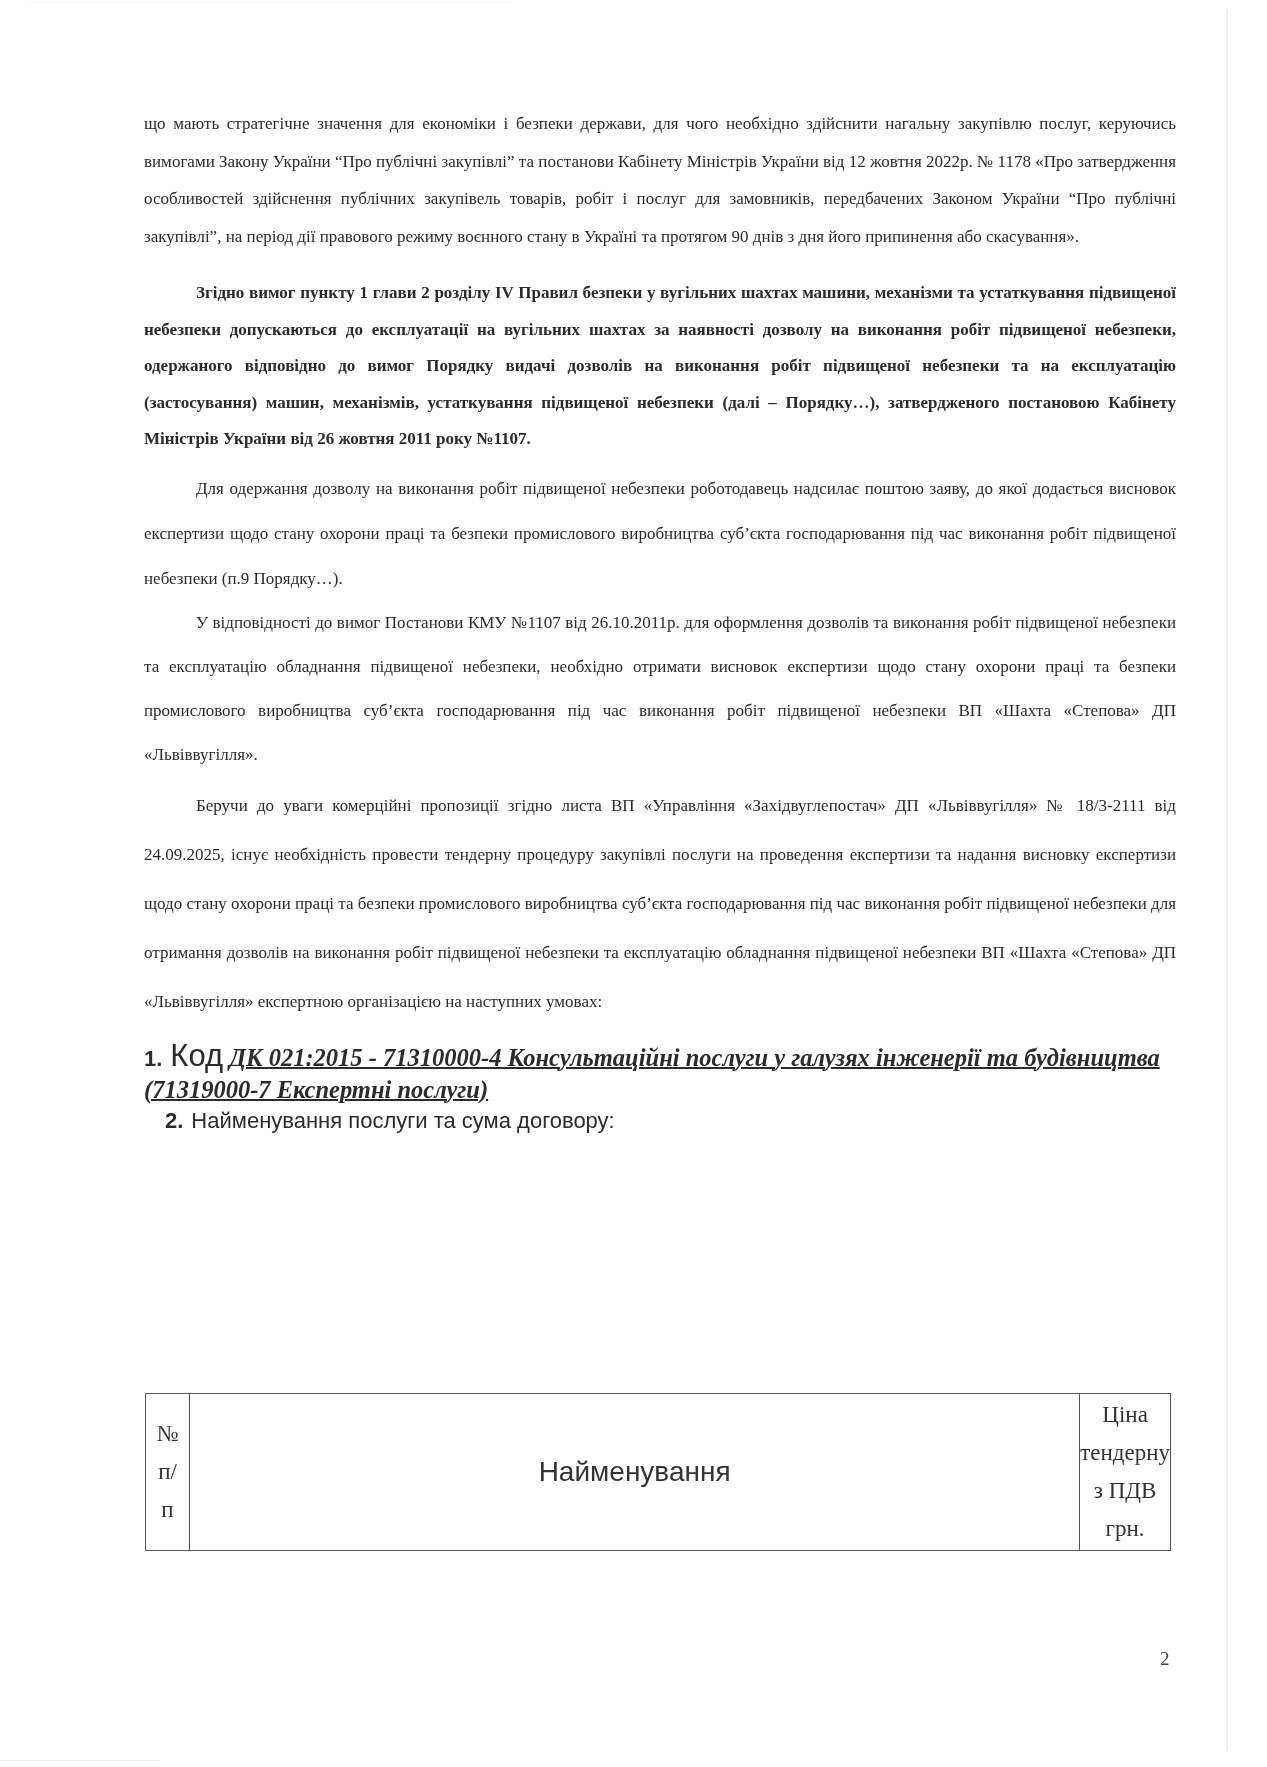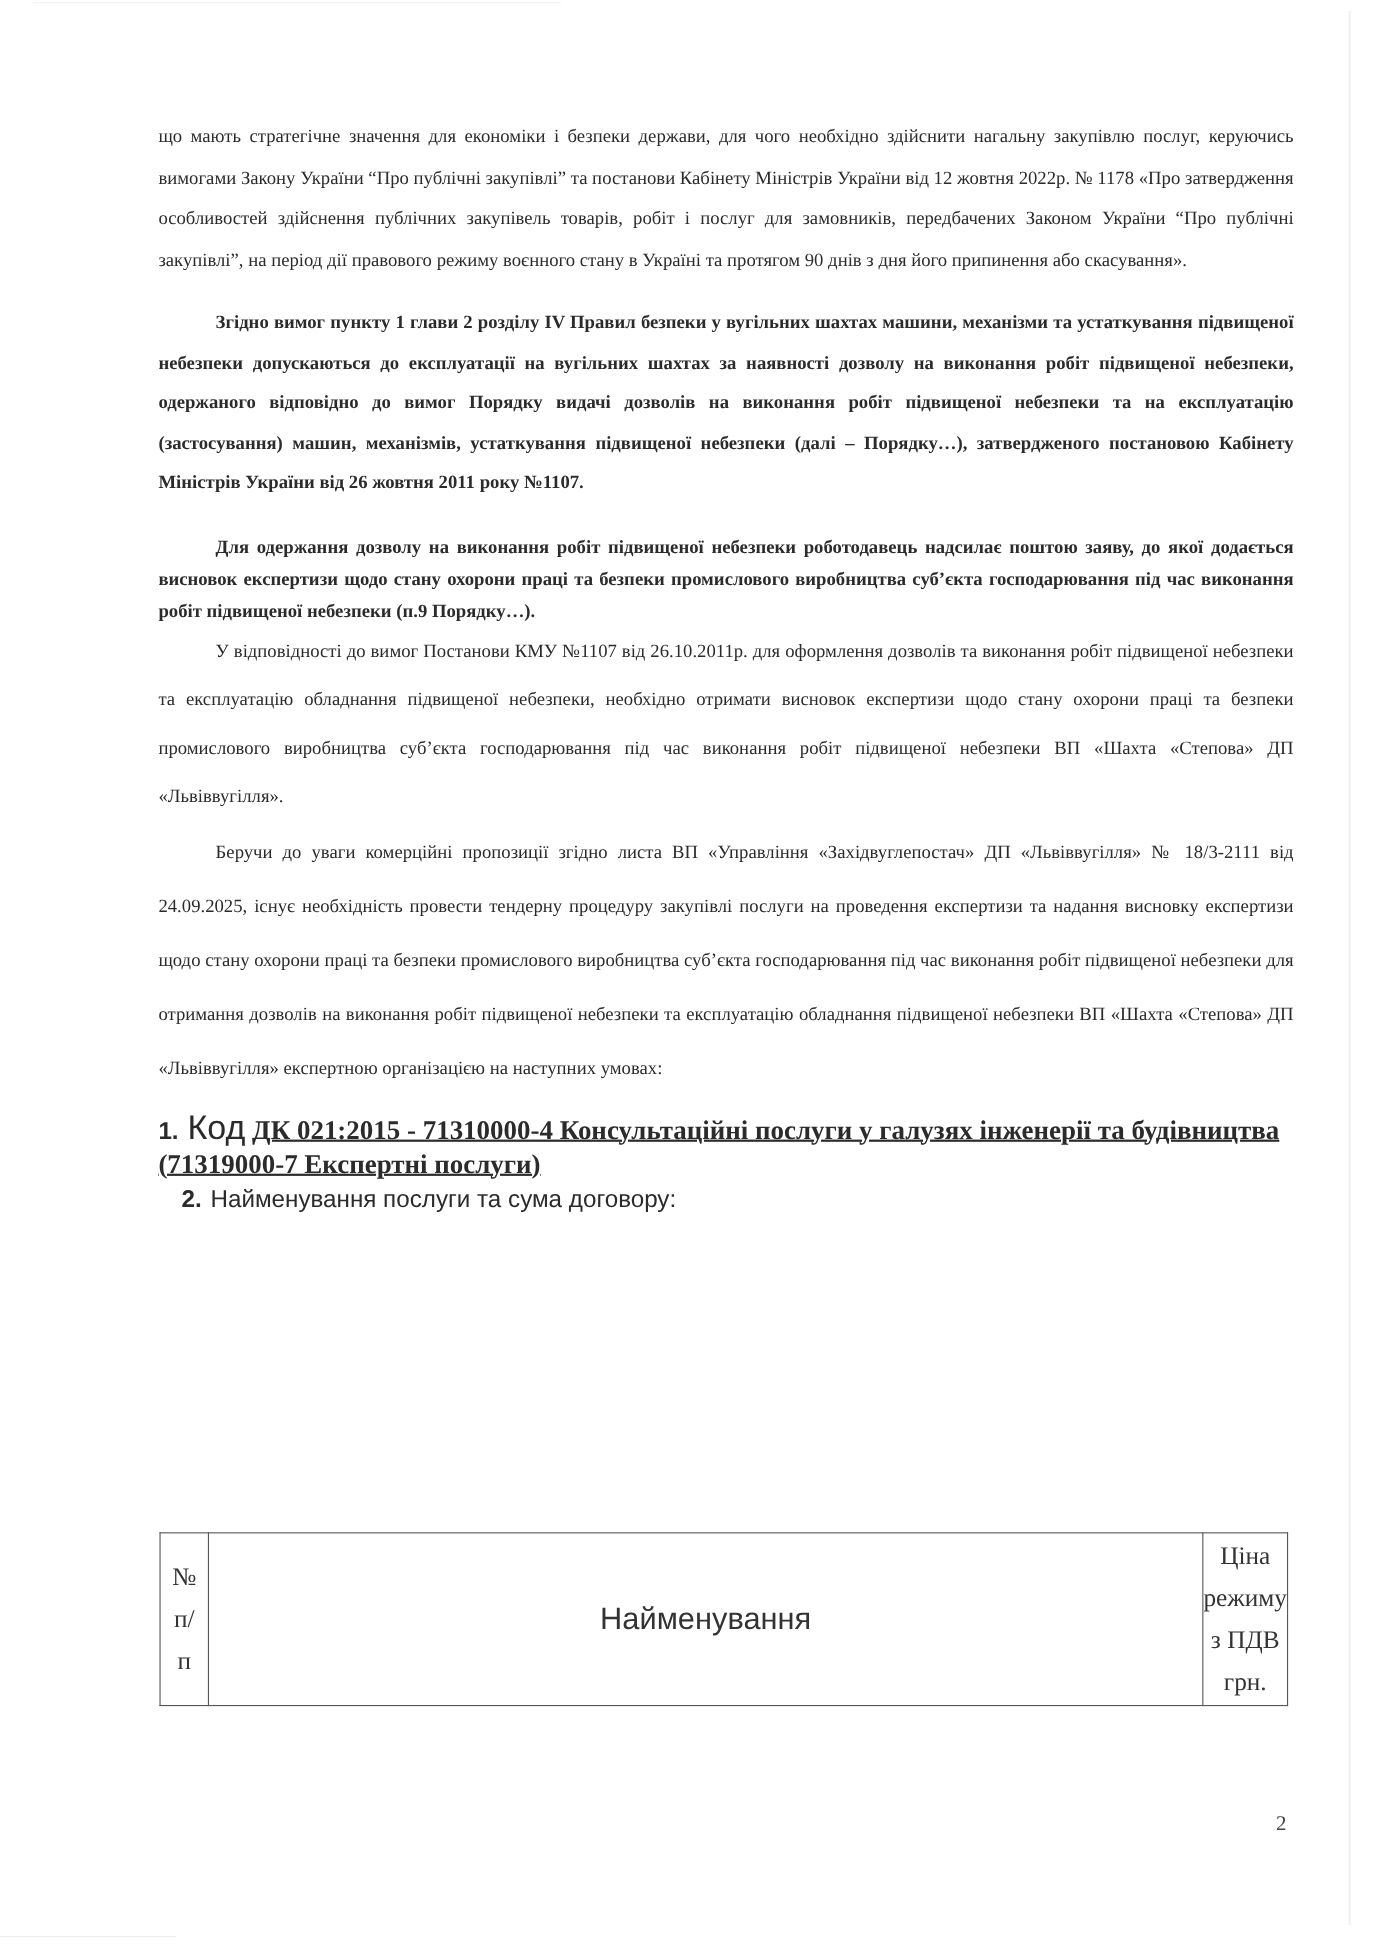--- a/index.html
+++ b/index.html
@@ -7,27 +7,27 @@
          font-family: "Liberation Serif", serif; color: #2b2b2b; }
   .page-edge { position: absolute; top: 10px; left: 1226px; width: 2px; height: 1740px; background: #f1f1ef; }
   .page-edge-top { position: absolute; top: 2px; left: 30px; width: 480px; height: 1px; background: #f3f3f3; }
   .page-edge-bottom { position: absolute; top: 1760px; left: 0; width: 160px; height: 1px; background: #eeeeee; }
   .content { position: absolute; left: 144px; top: 105px; width: 1032px; }
   p { margin: 0; font-size: 17px; line-height: 36.2px; text-align: justify; }
   p.narrow { font-family: "Liberation Sans Narrow", "Liberation Serif", serif; }
   p.indent { text-indent: 52px; }
   .p1 { line-height: 37.5px; }
   .p2 { margin-top: 20px; line-height: 36.5px; font-weight: bold; }
-  .p3 { margin-top: 25px; line-height: 29px; font-weight: bold; }
+  .p3 { margin-top: 8px; line-height: 45px; }
   .p4 { line-height: 44px; }
   .p5 { margin-top: 4px; line-height: 49px; }
   .num-item { font-size: 24.5px; line-height: 31px; margin: 0; }
   .num-item .n { font-family: "Liberation Sans", sans-serif; font-weight: bold; font-size: 22px; margin-right: 8px; }
   .num-item .code-label { font-family: "Liberation Sans", sans-serif; font-size: 31px; }
-  .code-ul { font-weight: bold; text-decoration: underline; text-decoration-thickness: 2px; }
+  .code-ul { font-style: italic; font-weight: bold; text-decoration: underline; text-decoration-thickness: 2px; }
   .item1 { margin-top: 14px; }
   .item2 { margin-left: 21px; font-family: "Liberation Sans", sans-serif; font-size: 22px; line-height: 32px; }
   table.svc { position: absolute; left: 145px; top: 1393px; width: 1026px; border-collapse: collapse;
               font-family: "Liberation Serif", serif; font-size: 23px; color: #333; }
   table.svc th { border: 1.5px solid #555; font-weight: normal; vertical-align: middle; padding: 0; }
   th.c-num { width: 43px; height: 156px; text-align: center; line-height: 38px; }
   th.c-name { text-align: center; font-family: "Liberation Sans", sans-serif; font-size: 28px; }
   th.c-price { width: 57px; line-height: 38px; }
   .page-num { position: absolute; left: 1160px; top: 1648px; font-size: 19px; color: #444; font-family: "Liberation Serif", serif; }
 </style>
@@ -58,21 +58,21 @@
   <tbody>
       <tr>
     <th class="c-num">
       <div>№</div>
       <div>п/</div>
       <div>п</div>
     </th>
     <th class="c-name">Найменування</th>
     <th class="c-price">
       <div>Ціна</div>
-      <div>режиму</div>
+      <div>тендерну</div>
       <div>з ПДВ</div>
       <div>грн.</div>
     </th>
   </tr>
 </tbody>
   </table>
 
 <div class="page-num">2</div>
 
 </body></html>

